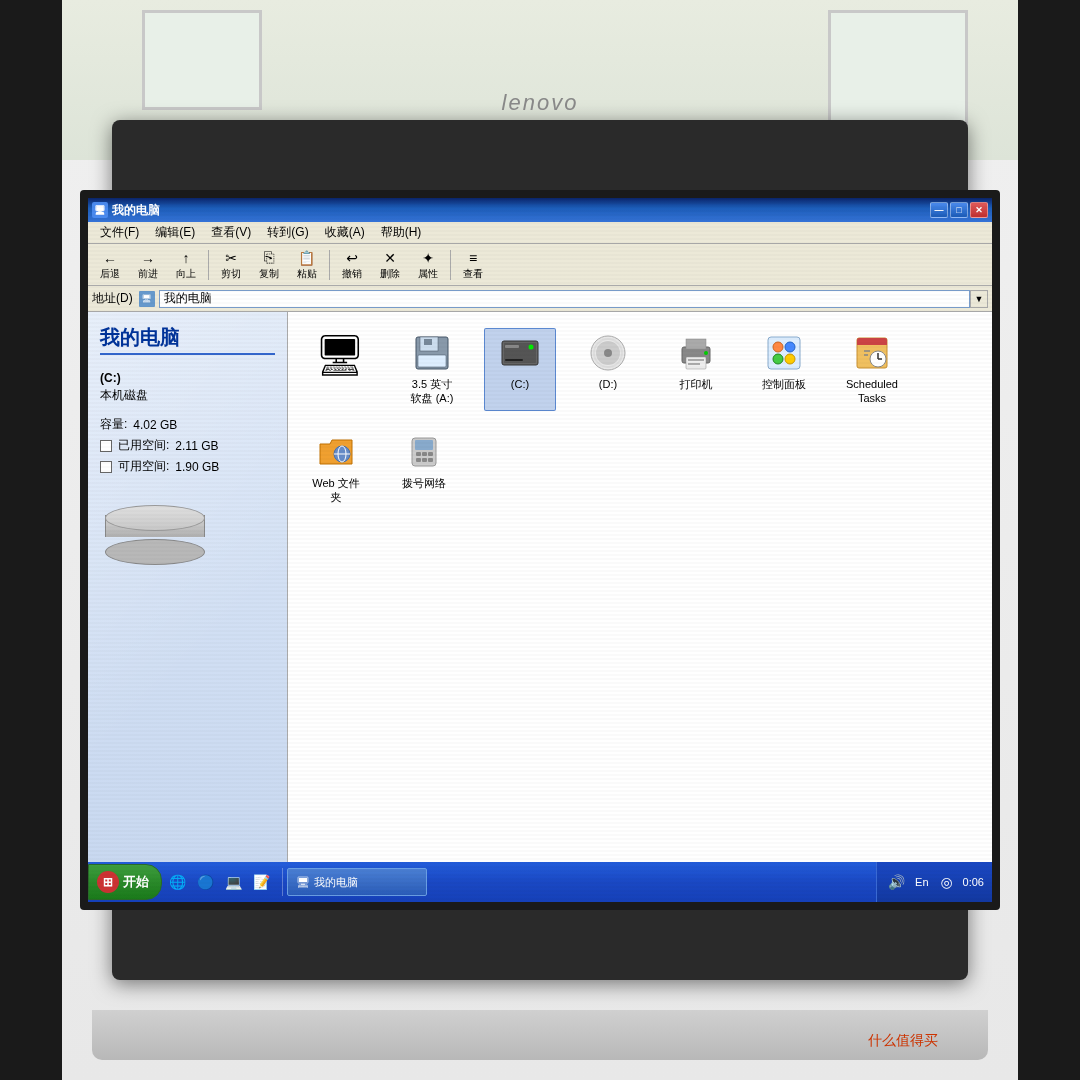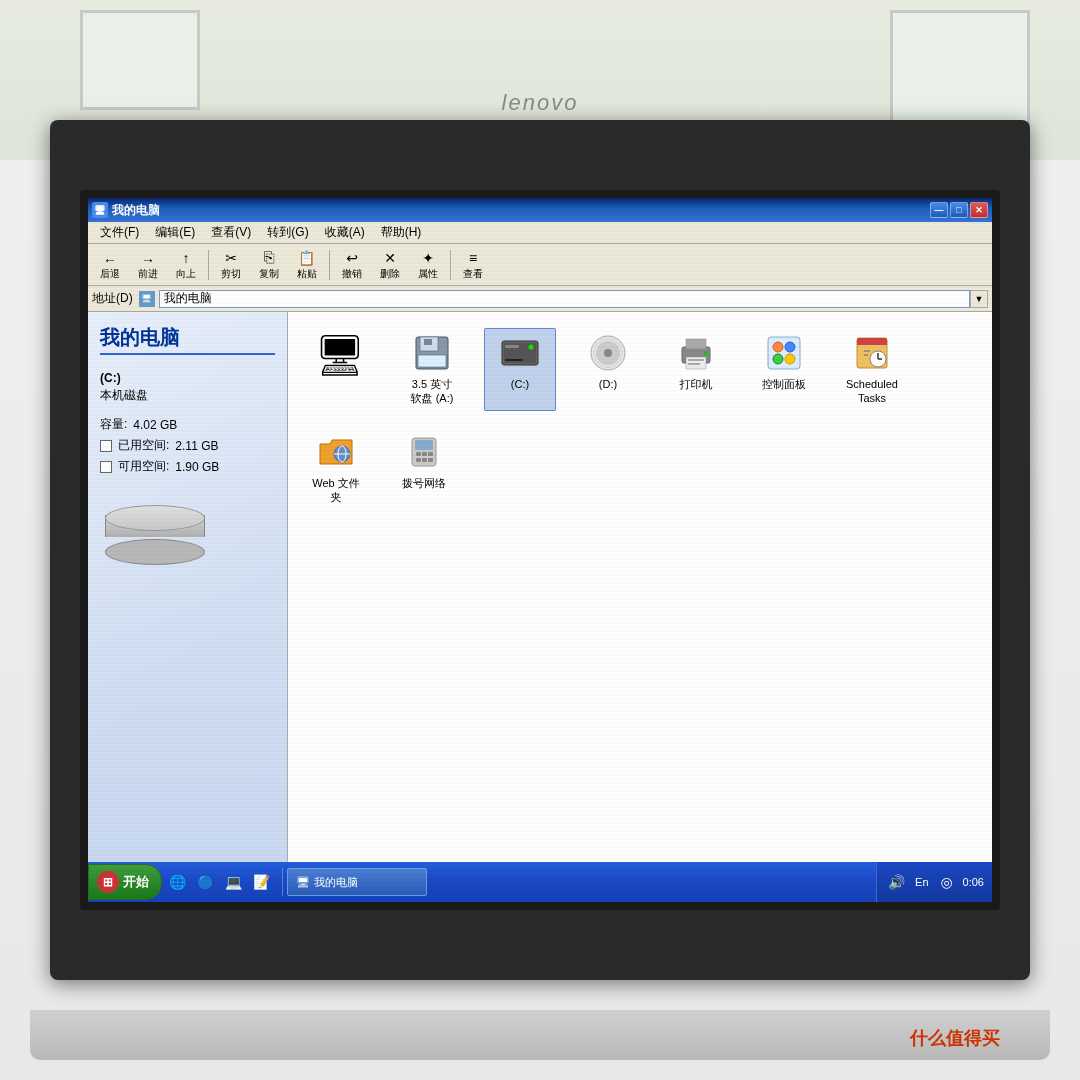--- a/index.html
+++ b/index.html
@@ -9,21 +9,21 @@
       background: #1a1a1a;
       display: flex;
       align-items: center;
       justify-content: center;
       font-family: 'SimSun', 'MS Sans Serif', Arial, sans-serif;
       overflow: hidden;
     }
 
     
     .laptop-outer {
-      width: 1080px;
+      width: 956px;
       height: 1080px;
       background: linear-gradient(180deg, #f0f0f0 0%, #e8e8e8 100%);
       position: relative;
       display: flex;
       flex-direction: column;
       align-items: center;
     }
 
     
     .laptop-body {
@@ -548,22 +548,22 @@
       flex: 1;
       min-height: 0;
     }
 
     
     .bottom-watermark {
       position: absolute;
       bottom: 30px;
       right: 80px;
       color: #cc3300;
-      font-size: 18px;
-      font-weight: bold;
+      font-size: 14px;
+      font-weight: normal;
       z-index: 5;
     }
   </style>
 </head>
 <body>
 
 <div class="laptop-outer">
 
   <div class="room-wall">
     <div class="window-frame"></div>

